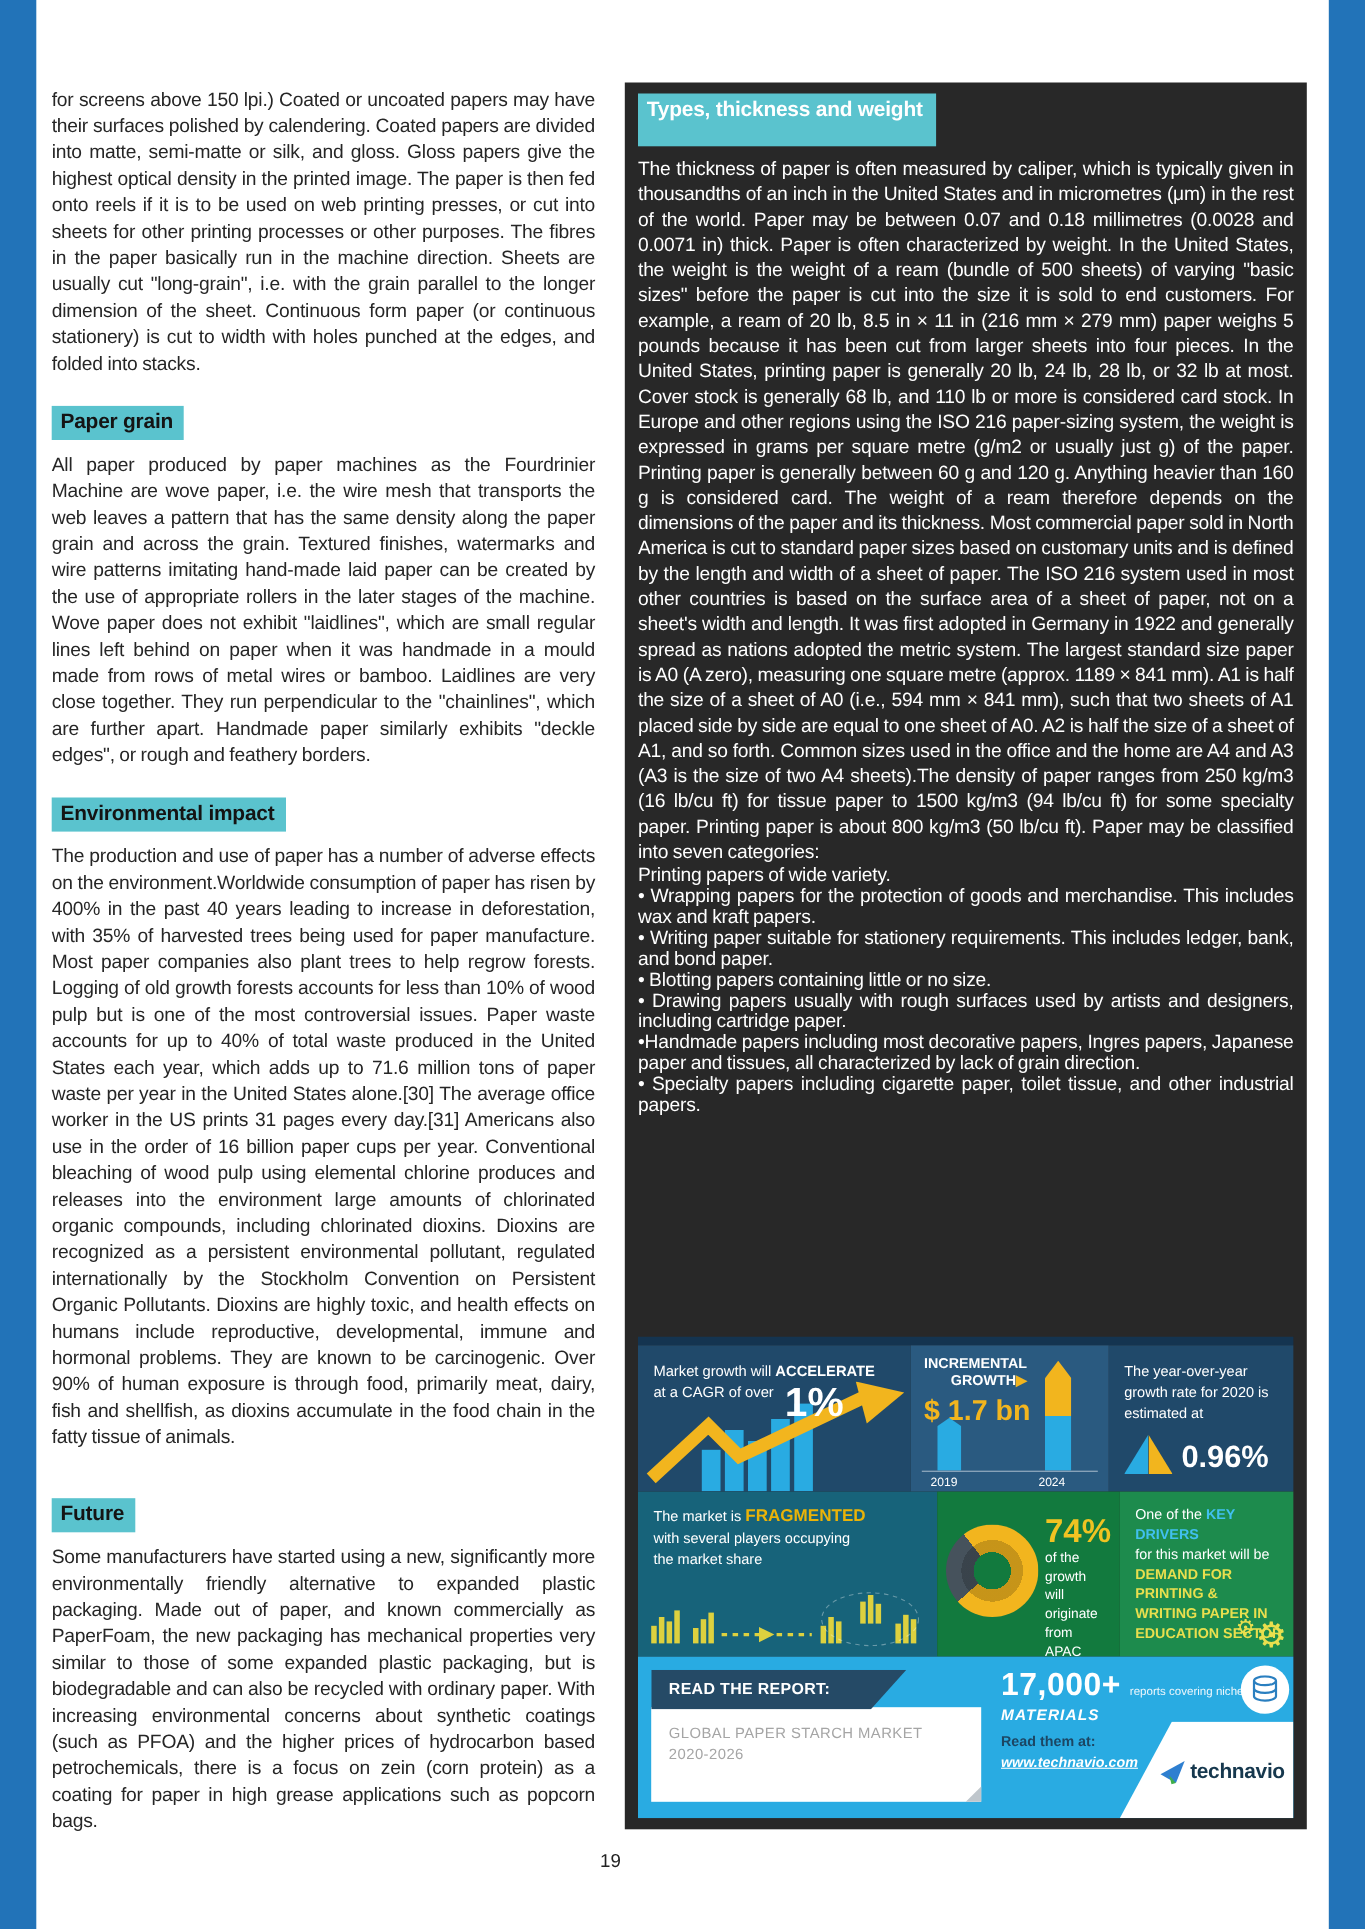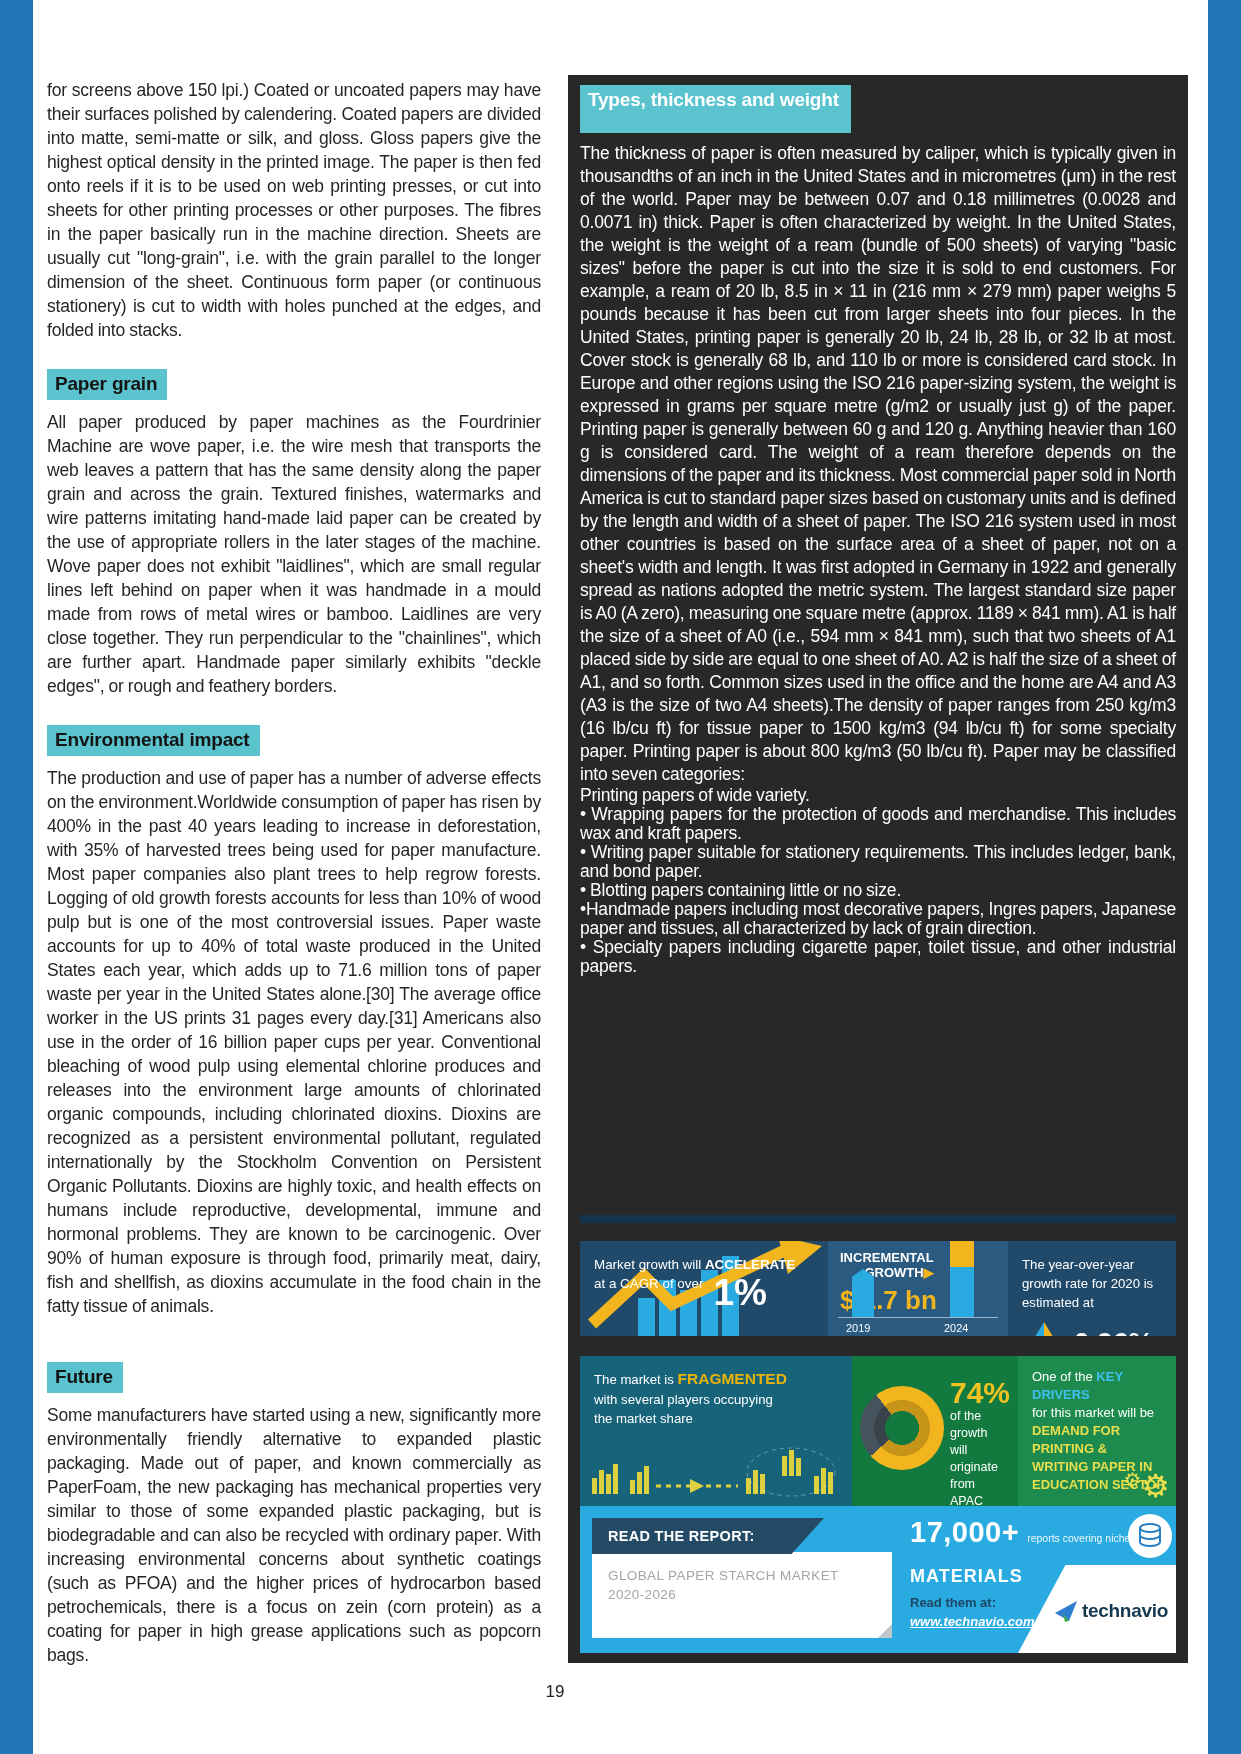--- a/index.html
+++ b/index.html
@@ -24,21 +24,21 @@
               font-size:19px;padding:4px 12px 22px 8px;letter-spacing:-0.2px;}
   .dark-p{font-size:17.5px;line-height:23px;text-align:justify;margin:9px 0 0 0;
           letter-spacing:-0.2px;word-spacing:-0.5px;color:#fff;}
   .dark-li{font-size:17.5px;line-height:19px;text-align:justify;margin:0;
            letter-spacing:-0.2px;word-spacing:-0.5px;color:#fff;}
 
   
   .infographic{position:absolute;left:12px;bottom:10px;width:596px;height:438px;overflow:hidden;}
   .ig-topstrip{position:absolute;left:0;top:0;width:596px;height:8px;background:#143450;}
   .ig-band{position:absolute;left:0;width:596px;display:flex;}
-  .band1{top:26px;height:95px;}
+  .band1{top:8px;height:133px;}
   .band2{top:141px;height:150px;}
   .band3{top:291px;height:147px;background:#29abe2;display:block;}
   .cell{position:relative;height:100%;box-sizing:border-box;overflow:hidden;}
 
   
   .b1-left{width:248px;background:#20496a;}
   .b1-mid{width:180px;background:#2a5a80;}
   .b1-right{width:168px;background:#20496a;}
   .b1l-text{position:absolute;left:14px;top:14px;font-size:13.4px;line-height:19px;color:#fff;z-index:2;}
   .b1l-row2{display:flex;align-items:flex-start;gap:10px;}
@@ -90,21 +90,21 @@
           font-size:14.5px;line-height:36px;padding-left:16px;box-sizing:border-box;letter-spacing:0.3px;z-index:3;}
   .card{position:absolute;left:12px;top:46px;width:300px;height:86px;background:#ffffff;z-index:2;
         padding:14px 0 0 16px;box-sizing:border-box;}
   .card::after{content:"";position:absolute;right:0;bottom:0;border-style:solid;border-width:0 14px 14px 0;
         border-color:transparent #bfc6cc transparent transparent;transform:rotate(90deg);}
   .card-l{font-size:13.5px;color:#a5a5a5;letter-spacing:0.4px;line-height:19px;}
   .b3-right{position:absolute;left:330px;top:10px;width:264px;}
   .row17{display:flex;align-items:baseline;gap:8px;}
   .big17{font-size:29px;font-weight:bold;color:#fff;letter-spacing:0.5px;}
   .cap17{font-size:10.5px;color:#eef7fc;white-space:nowrap;}
-  .mat{font-size:18px;font-weight:bold;color:#fff;letter-spacing:1px;margin-top:17px;}
+  .mat{font-size:14px;font-weight:bold;color:#fff;letter-spacing:1px;margin-top:2px;font-style:italic;}
   .readat{font-size:13px;font-weight:bold;color:#1c4663;margin-top:8px;}
   .url{font-size:13px;font-weight:bold;font-style:italic;color:#ffffff;text-decoration:underline;margin-top:4px;display:inline-block;}
   .dbcircle{position:absolute;right:4px;top:8px;width:44px;height:44px;border-radius:50%;background:#fff;
             display:flex;align-items:center;justify-content:center;z-index:1;}
   .tn-ribbon{position:absolute;right:0;bottom:0;width:158px;height:88px;background:#ffffff;
              clip-path:polygon(30% 0,100% 0,100% 100%,0 100%);z-index:2;}
   .tn-logo{position:absolute;right:8px;bottom:30px;display:flex;align-items:center;gap:4px;}
   .tn-text{font-size:19px;font-weight:bold;color:#16384e;letter-spacing:-0.3px;}
 
   .pagenum{position:absolute;left:505px;top:1682px;width:100px;text-align:center;
@@ -136,20 +136,21 @@
     <p class="body-p">Some manufacturers have started using a new, significantly more environmentally friendly alternative to expanded plastic packaging. Made out of paper, and known commercially as PaperFoam, the new packaging has mechanical properties very similar to those of some expanded plastic packaging, but is biodegradable and can also be recycled with ordinary paper. With increasing environmental concerns about synthetic coatings (such as PFOA) and the higher prices of hydrocarbon based petrochemicals, there is a focus on zein (corn protein) as a coating for paper in high grease applications such as popcorn bags.</p>
   </div>
 
   <div class="darkbox">
     <span class="h-tag-dark">Types, thickness and weight</span>
     <p class="dark-p">The thickness of paper is often measured by caliper, which is typically given in thousandths of an inch in the United States and in micrometres (μm) in the rest of the world. Paper may be between 0.07 and 0.18 millimetres (0.0028 and 0.0071 in) thick. Paper is often characterized by weight. In the United States, the weight is the weight of a ream (bundle of 500 sheets) of varying "basic sizes" before the paper is cut into the size it is sold to end customers. For example, a ream of 20 lb, 8.5 in × 11 in (216 mm × 279 mm) paper weighs 5 pounds because it has been cut from larger sheets into four pieces. In the United States, printing paper is generally 20 lb, 24 lb, 28 lb, or 32 lb at most. Cover stock is generally 68 lb, and 110 lb or more is considered card stock. In Europe and other regions using the ISO 216 paper-sizing system, the weight is expressed in grams per square metre (g/m2 or usually just g) of the paper. Printing paper is generally between 60 g and 120 g. Anything heavier than 160 g is considered card. The weight of a ream therefore depends on the dimensions of the paper and its thickness. Most commercial paper sold in North America is cut to standard paper sizes based on customary units and is defined by the length and width of a sheet of paper. The ISO 216 system used in most other countries is based on the surface area of a sheet of paper, not on a sheet's width and length. It was first adopted in Germany in 1922 and generally spread as nations adopted the metric system. The largest standard size paper is A0 (A zero), measuring one square metre (approx. 1189 × 841 mm). A1 is half the size of a sheet of A0 (i.e., 594 mm × 841 mm), such that two sheets of A1 placed side by side are equal to one sheet of A0. A2 is half the size of a sheet of A1, and so forth. Common sizes used in the office and the home are A4 and A3 (A3 is the size of two A4 sheets).The density of paper ranges from 250 kg/m3 (16 lb/cu ft) for tissue paper to 1500 kg/m3 (94 lb/cu ft) for some specialty paper. Printing paper is about 800 kg/m3 (50 lb/cu ft).  Paper may be classified into seven categories:</p>
     <p class="dark-li">Printing papers of wide variety.</p>
     <p class="dark-li">•  Wrapping papers for the protection of goods and merchandise. This includes wax and kraft papers.</p>
     <p class="dark-li">• Writing paper suitable for stationery requirements. This includes ledger, bank, and bond paper.</p>
     <p class="dark-li">• Blotting papers containing little or no size.</p>
+    <p class="dark-li">• Drawing papers usually with rough surfaces used by artists and designers, including cartridge paper.</p>
     <p class="dark-li">•Handmade papers including most decorative papers, Ingres papers, Japanese paper and tissues, all characterized by lack of grain direction.</p>
     <p class="dark-li">• Specialty papers including cigarette paper, toilet tissue, and other industrial papers.</p>
 
     
     <div class="infographic">
       <div class="ig-topstrip"></div>
 
       <div class="ig-band band1">
         <div class="cell b1-left">
           <div class="b1l-text">

